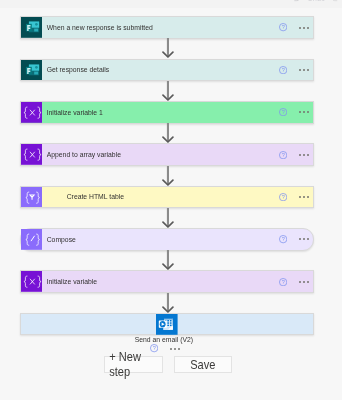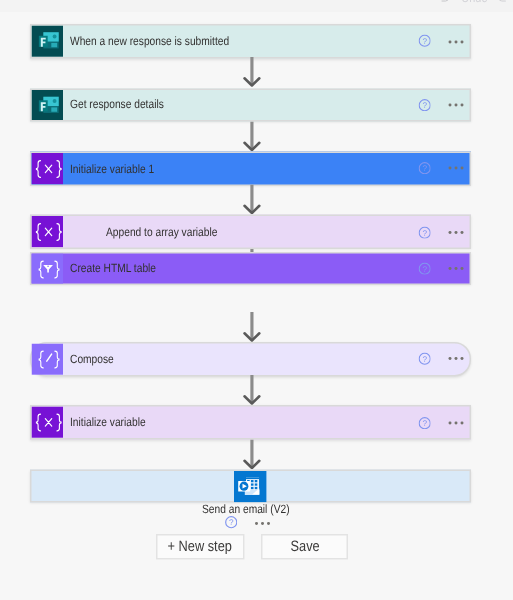--- a/index.html
+++ b/index.html
@@ -23,21 +23,21 @@
               transform:scaleX(0.852);transform-origin:left center;}
   .card-actions{display:flex;align-items:center;padding-right:3.3px;}
   .helpbtn{width:8.3px;height:8.3px;display:flex;align-items:center;justify-content:center;margin-right:11.6px;}
   .dots{display:flex;gap:2.3px;align-items:center;}
   .dots i{width:1.95px;height:1.95px;border-radius:50%;background:#75736f;display:block;}
 
   .arrow{position:absolute;left:161.95px;width:12px;height:20.2px;}
 
   .btns{position:absolute;left:104.2px;width:128px;display:flex;justify-content:space-between;}
   .btn{height:16.6px;background:#fbfbfb;border:0.8px solid #e3e3e3;display:flex;align-items:center;
-       justify-content:center;font-size:10px;color:#3b3a39;box-sizing:border-box;}
+       justify-content:center;font-size:13px;color:#3b3a39;box-sizing:border-box;}
   .btn span{display:inline-block;transform:scaleX(0.852);}
   .btn.newstep{width:58.4px;}
   .btn.save{width:58.4px;}
 </style>
 </head>
 <body>
 
 <div id="app">
 
   <div class="cmdbar">
@@ -110,21 +110,21 @@
             <i></i>
             <i></i>
             <i></i>
           </div>
         </div>
       </div>
       <div class="arrow" style="top: 73.26px;"><svg width="12" height="20.2" viewBox="0 0 12 20.2">
           <path d="M5.95 0 V18.4" stroke="#8b8b8b" stroke-width="2.1" fill="none"></path>
           <path d="M1.0 14.2 5.95 19.0 10.9 14.2" stroke="#5a5a5a" stroke-width="1.7" fill="none" stroke-linecap="round" stroke-linejoin="round"></path>
         </svg></div>
-      <div class="card" style="top: 93.42px; background: #3b82f6;">
+      <div class="card" style="top: 93.42px; background: #86efac;">
         <div class="card-icon">
           <svg width="21.6" height="20.8" viewBox="0 0 43.2 41.6">
             <rect x="0" y="0" width="43.2" height="41.6" fill="#7712d5"></rect>
             <path d="M12 10.2c-2.4 0.1-3.2 1.1-3.2 3.1v4.6c0 1.9-0.6 2.7-2.2 2.9v1.1c1.6 0.2 2.2 1.0 2.2 2.9v4.6c0 2.0 0.8 3.0 3.2 3.1" fill="none" stroke="#ffffff" stroke-width="1.5" stroke-linecap="round"></path>
             <path d="M34 10.2c2.4 0.1 3.2 1.1 3.2 3.1v4.6c0 1.9 0.6 2.7 2.2 2.9v1.1c-1.6 0.2-2.2 1.0-2.2 2.9v4.6c0 2.0-0.8 3.0-3.2 3.1" fill="none" stroke="#ffffff" stroke-width="1.5" stroke-linecap="round"></path>
             <path d="M27.0 16.2 18.4 26.2 M18.4 16.2 27.0 26.2" stroke="#ffffff" stroke-width="1.55" fill="none" stroke-linecap="round"></path>
           </svg>
         </div>
         <div class="card-title">Initialize variable 1</div>
         <div class="card-actions">
@@ -138,21 +138,21 @@
             <i></i>
             <i></i>
             <i></i>
           </div>
         </div>
       </div>
       <div class="arrow" style="top: 115.62px;"><svg width="12" height="20.2" viewBox="0 0 12 20.2">
           <path d="M5.95 0 V18.4" stroke="#8b8b8b" stroke-width="2.1" fill="none"></path>
           <path d="M1.0 14.2 5.95 19.0 10.9 14.2" stroke="#5a5a5a" stroke-width="1.7" fill="none" stroke-linecap="round" stroke-linejoin="round"></path>
         </svg></div>
-      <div class="card" style="top: 135.78px; background: rgb(233, 217, 247); gap: 24px;">
+      <div class="card" style="top: 135.78px; background: rgb(233, 217, 247);">
         <div class="card-icon">
           <svg width="21.6" height="20.8" viewBox="0 0 43.2 41.6">
             <rect x="0" y="0" width="43.2" height="41.6" fill="#7712d5"></rect>
             <path d="M12 10.2c-2.4 0.1-3.2 1.1-3.2 3.1v4.6c0 1.9-0.6 2.7-2.2 2.9v1.1c1.6 0.2 2.2 1.0 2.2 2.9v4.6c0 2.0 0.8 3.0 3.2 3.1" fill="none" stroke="#ffffff" stroke-width="1.5" stroke-linecap="round"></path>
             <path d="M34 10.2c2.4 0.1 3.2 1.1 3.2 3.1v4.6c0 1.9 0.6 2.7 2.2 2.9v1.1c-1.6 0.2-2.2 1.0-2.2 2.9v4.6c0 2.0-0.8 3.0-3.2 3.1" fill="none" stroke="#ffffff" stroke-width="1.5" stroke-linecap="round"></path>
             <path d="M27.0 16.2 18.4 26.2 M18.4 16.2 27.0 26.2" stroke="#ffffff" stroke-width="1.55" fill="none" stroke-linecap="round"></path>
           </svg>
         </div>
         <div class="card-title">Append to array variable</div>
         <div class="card-actions">
@@ -166,21 +166,21 @@
             <i></i>
             <i></i>
             <i></i>
           </div>
         </div>
       </div>
       <div class="arrow" style="top: 157.98px;"><svg width="12" height="20.2" viewBox="0 0 12 20.2">
           <path d="M5.95 0 V18.4" stroke="#8b8b8b" stroke-width="2.1" fill="none"></path>
           <path d="M1.0 14.2 5.95 19.0 10.9 14.2" stroke="#5a5a5a" stroke-width="1.7" fill="none" stroke-linecap="round" stroke-linejoin="round"></path>
         </svg></div>
-      <div class="card" style="top: 160px; background: #8b5cf6;">
+      <div class="card" style="top: 178px; background: #fef9c3; gap: 20px;">
         <div class="card-icon">
           <svg width="21.6" height="20.8" viewBox="0 0 43.2 41.6">
             <rect x="0" y="0" width="43.2" height="41.6" fill="#8a6cfc"></rect>
             <path d="M15.6 10.2c-2.4 0.1-3.2 1.1-3.2 3.1v4.6c0 1.9-0.6 2.7-2.2 2.9v1.1c1.6 0.2 2.2 1.0 2.2 2.9v4.6c0 2.0 0.8 3.0 3.2 3.1" fill="none" stroke="#ffffff" stroke-width="1.5" stroke-linecap="round"></path>
             <path d="M31.200000000000003 10.2c2.4 0.1 3.2 1.1 3.2 3.1v4.6c0 1.9 0.6 2.7 2.2 2.9v1.1c-1.6 0.2-2.2 1.0-2.2 2.9v4.6c0 2.0-0.8 3.0-3.2 3.1" fill="none" stroke="#ffffff" stroke-width="1.5" stroke-linecap="round"></path>
             <path d="M15.6 15.2 H28.6 L23.2 21.2 V25.4 H21.0 V21.2 Z" fill="#ffffff"></path>
             <circle cx="22.1" cy="17.0" r="1.1" fill="#8a6cfc"></circle>
           </svg>
         </div>
         <div class="card-title">Create HTML table</div>

